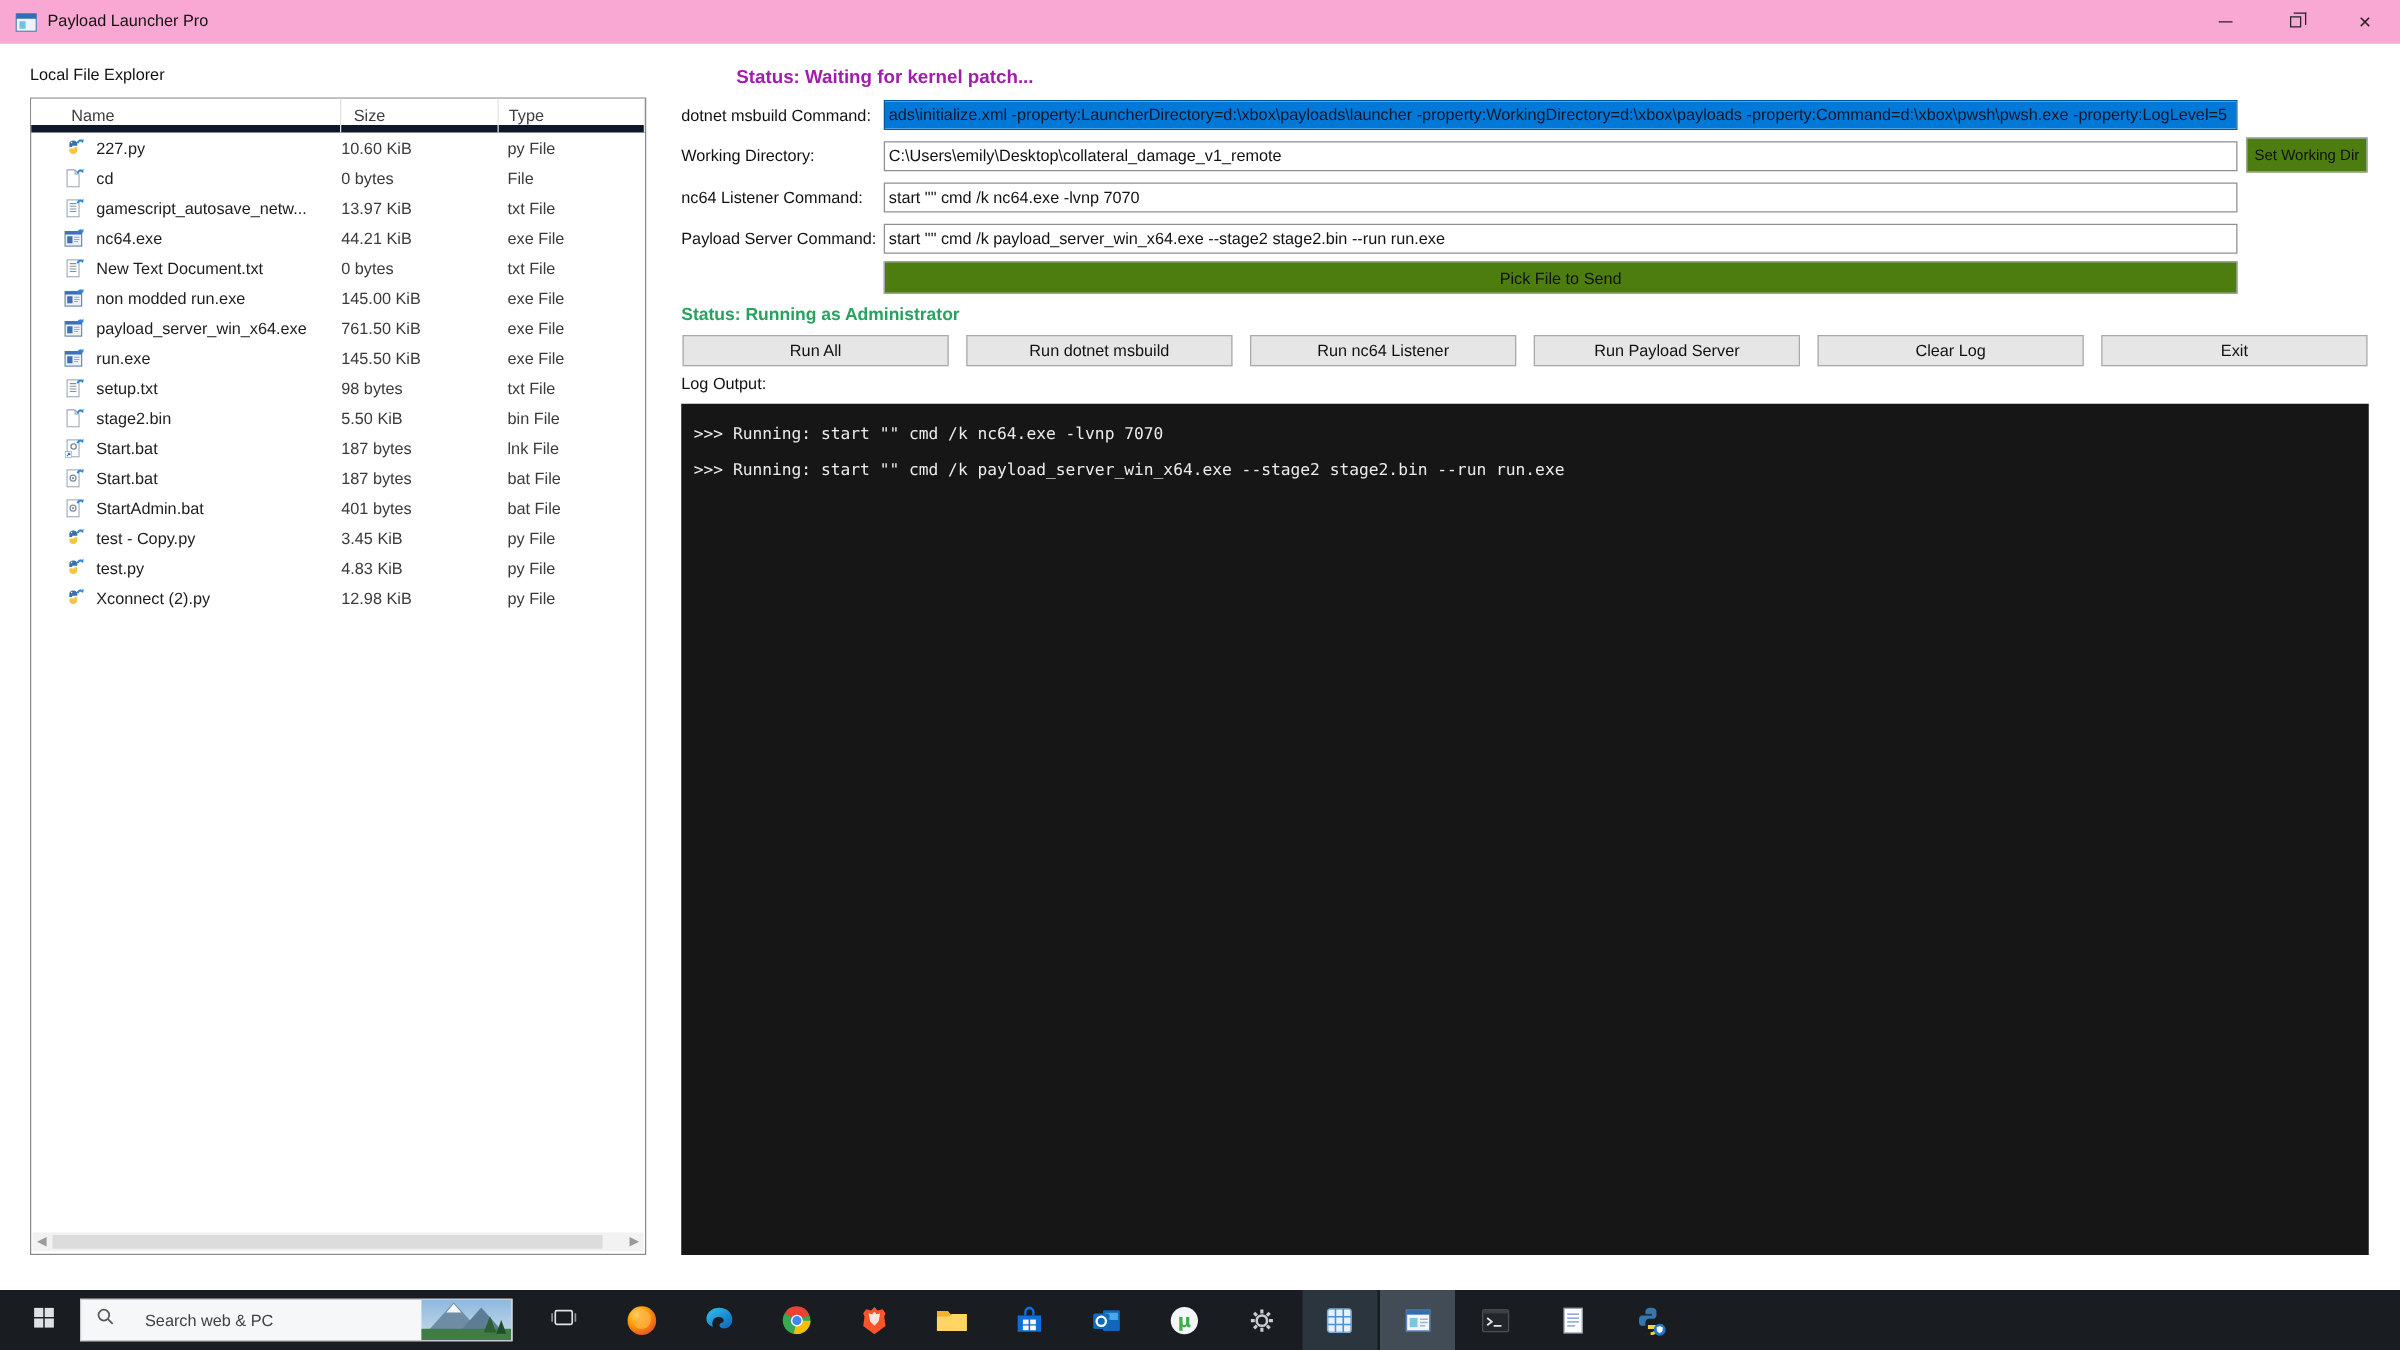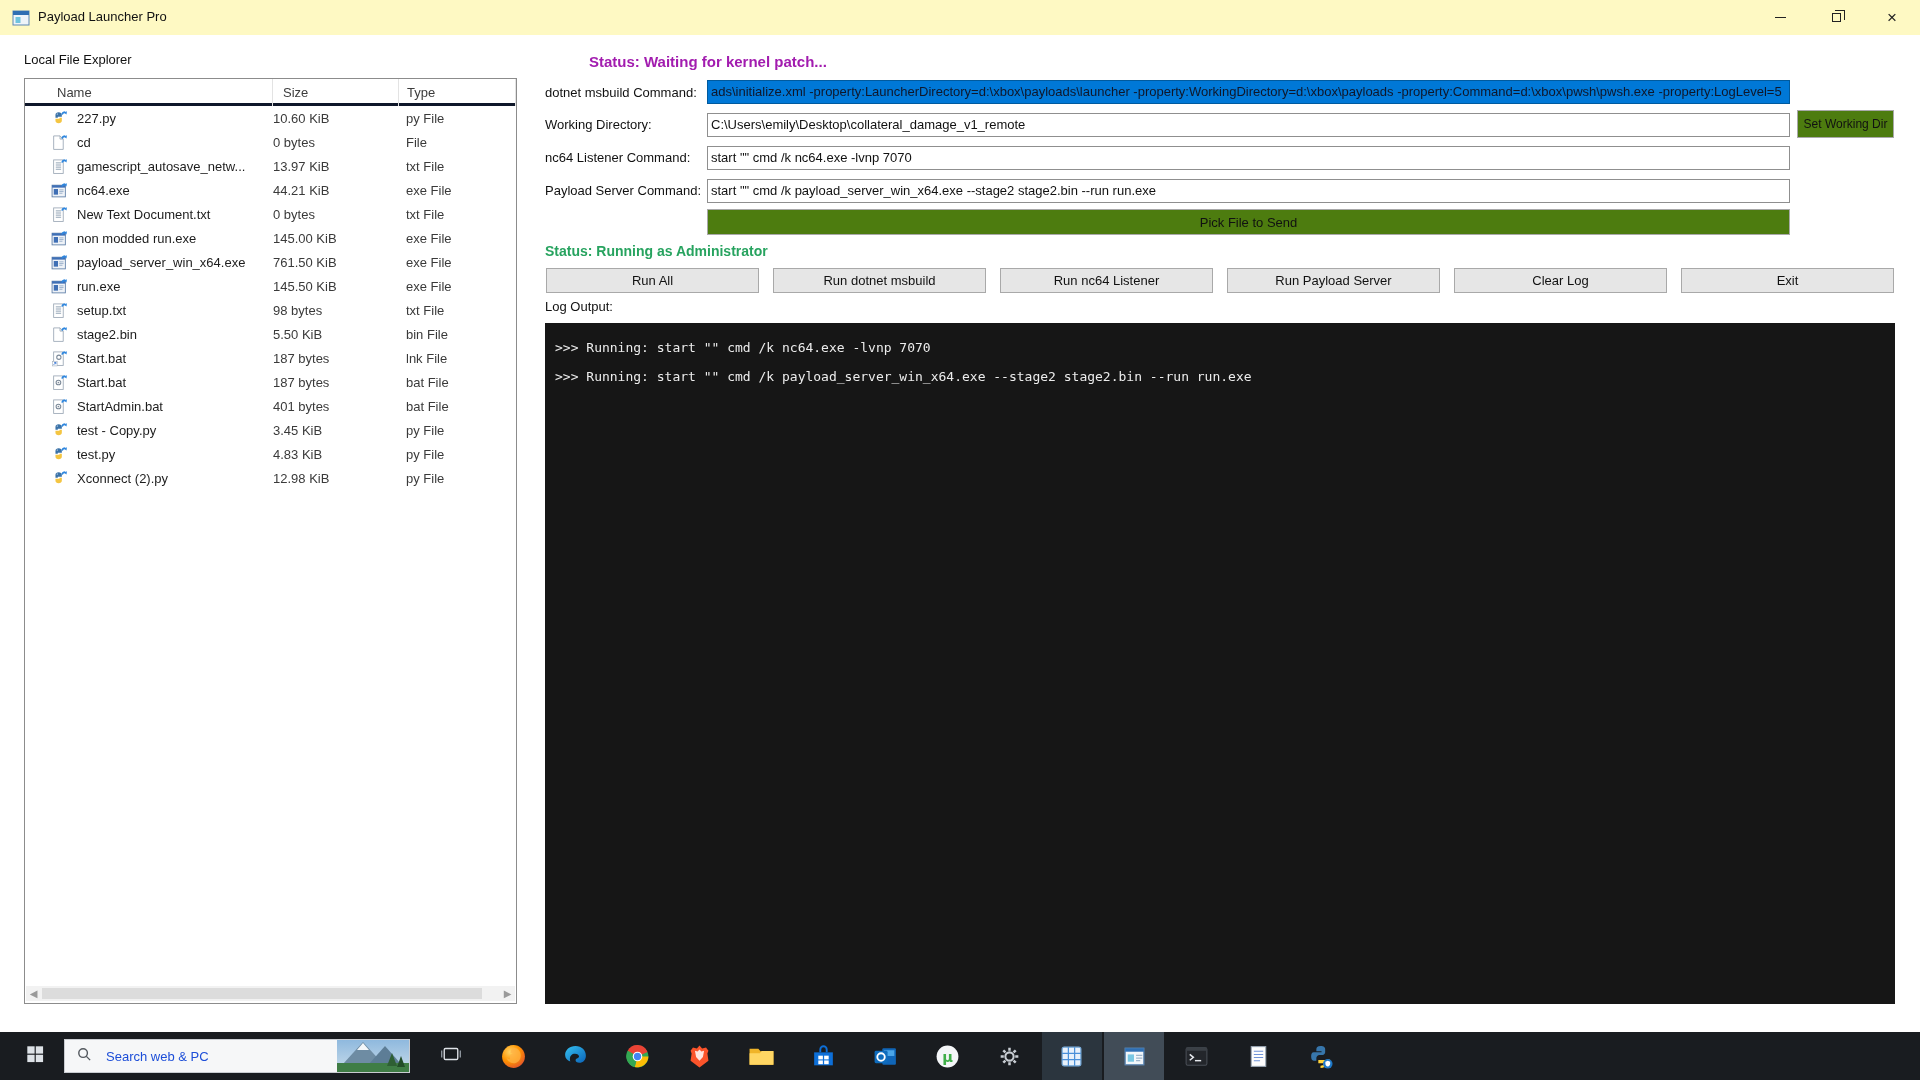--- a/index.html
+++ b/index.html
@@ -1,33 +1,33 @@
 <!DOCTYPE html>
 <html><head>
 <meta charset="utf-8">
 <style>
   * { margin:0; padding:0; box-sizing:border-box; }
   html,body { width:1920px; height:1080px; overflow:hidden; background:#fff;
               font-family:"Liberation Sans", sans-serif; }
   #screen { position:relative; width:1920px; height:1080px; background:#fff; }
 
   
-  #titlebar { position:absolute; left:0; top:0; width:1920px; height:35px; background:#fef9c3; }
+  #titlebar { position:absolute; left:0; top:0; width:1920px; height:35px; background:#f9a8d4; }
   #app-icon { position:absolute; left:12px; top:9px; width:18px; height:18px; }
   #win-title { position:absolute; left:38px; top:9px; font-size:13px; color:#111; }
   .wbtn { position:absolute; top:0; width:56px; height:35px; display:flex; align-items:center; justify-content:center; color:#222; }
   #btn-min { right:112px; } #btn-max { right:56px; } #btn-close { right:0; font-size:17px; }
   #btn-min span { display:block; width:11px; border-bottom:1px solid #222; }
   #btn-max span { display:block; width:9px; height:9px; border:1px solid #222; position:relative; }
   #btn-max span:before { content:""; position:absolute; left:2px; top:-4px; width:9px; height:9px; border:1px solid #222; border-left:none; border-bottom:none; }
 
   
   #lfe-label { position:absolute; left:24px; top:52px; font-size:13px; color:#111; }
   #file-list { position:absolute; left:24px; top:78px; width:493px; height:926px; border:1px solid #8c8c8c; background:#fff; }
-  #fl-header { position:absolute; left:0; top:0; width:100%; height:27px; background:#fff; border-bottom:3px solid #0f172a; font-size:13px; color:#3c3c3c; }
+  #fl-header { position:absolute; left:0; top:0; width:100%; height:27px; background:#fff; border-bottom:6px solid #0f172a; font-size:13px; color:#3c3c3c; }
   .hcol { position:absolute; top:0; height:27px; line-height:27px; border-right:1px solid #e3e3e3; }
   #hc-name { left:0; width:248px; padding-left:32px; }
   #hc-size { left:248px; width:126px; padding-left:10px; }
   #hc-type { left:374px; width:117px; padding-left:8px; }
   #file-rows { position:absolute; left:0; top:28px; width:100%; }
   .frow { position:relative; height:24px; font-size:13px; color:#1d1d1d; }
   .fexp { position:absolute; left:6px; top:5px; width:12px; height:12px; }
   .ficon { position:absolute; left:26px; top:3px; width:17px; height:17px; }
   .fname { position:absolute; left:52px; top:0; width:192px; line-height:24px; white-space:nowrap; overflow:hidden; }
   .fsize { position:absolute; left:248px; top:0; width:126px; line-height:24px; text-align:left; padding-right:4px; color:#3a3a3a; }
@@ -56,21 +56,21 @@
   #log-label { position:absolute; left:545px; top:299px; font-size:13px; color:#111; }
   #console { position:absolute; left:545px; top:323px; width:1350px; height:681px; background:#161616; padding:10px 0 0 10px; }
   .logline { font-family:"DejaVu Sans Mono", monospace; font-size:13px; color:#ececec; line-height:29px; white-space:pre; }
 
   
   #taskbar { position:absolute; left:0; top:1032px; width:1920px; height:48px; background:#191c20; }
   #start-btn { position:absolute; left:12px; top:0; width:46px; height:48px; display:flex; align-items:center; justify-content:center; }
   #search-box { position:absolute; left:64px; top:7px; width:346px; height:34px; background:#f6f7f8; border:1px solid #c9ccd1;
                 display:flex; align-items:center; }
   #search-box .mag { margin-left:12px; }
-  #search-text { margin-left:14px; font-size:13px; color:#1d4ed8; flex:1; }
+  #search-text { margin-left:24px; font-size:13px; color:#404040; flex:1; }
   #search-img { width:72px; height:32px; position:relative; overflow:hidden; }
   #taskview { position:absolute; left:428px; top:0; width:46px; height:48px; display:flex; align-items:center; justify-content:center; }
   .tapp { position:absolute; top:0; width:60px; height:48px; display:flex; align-items:center; justify-content:center; }
   .tapp.running { background:rgba(130,170,200,.18); }
   .tapp.active { background:rgba(160,190,215,.30); }
   .tico { width:27px; height:27px; display:block; }
   #tray { position:absolute; right:0; top:0; height:48px; }
 
   
   #search-img .sky { position:absolute; inset:0; background:linear-gradient(#8fb9de,#c8dcea); }

